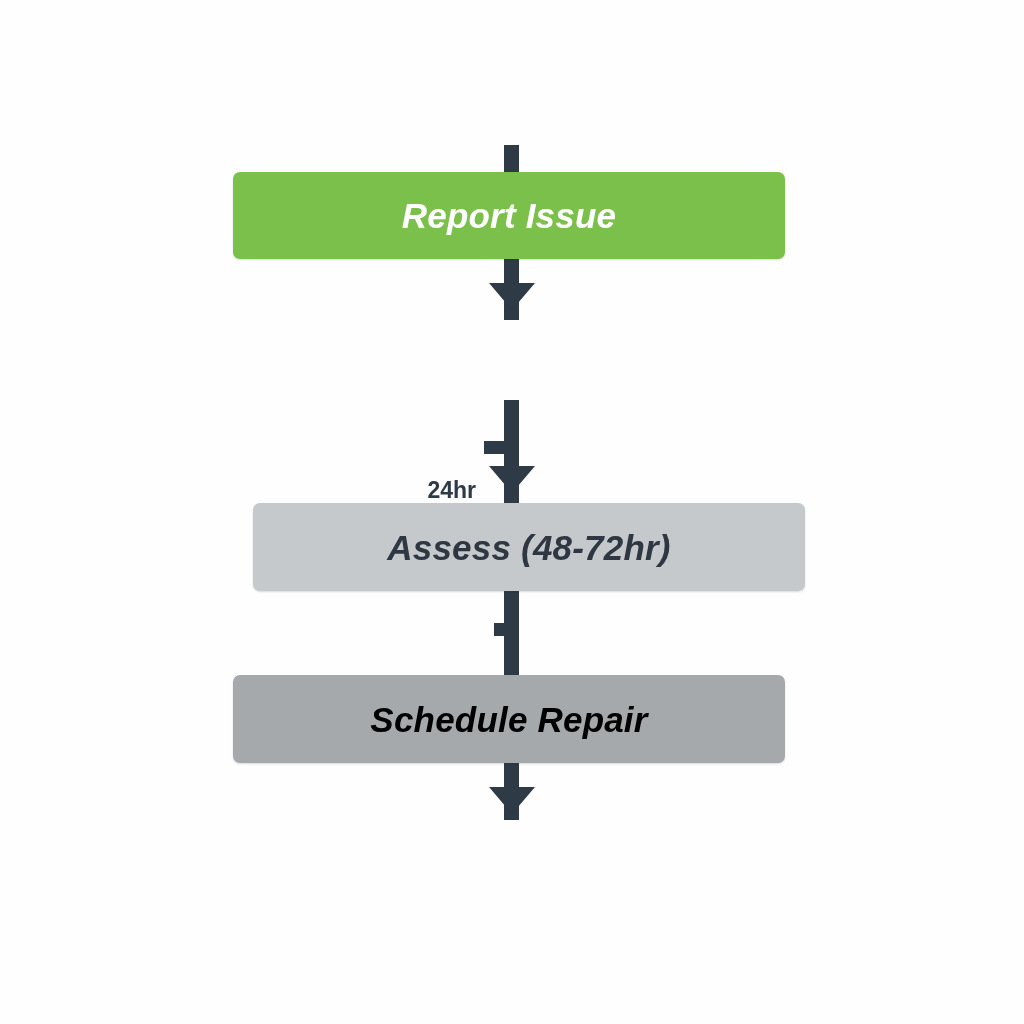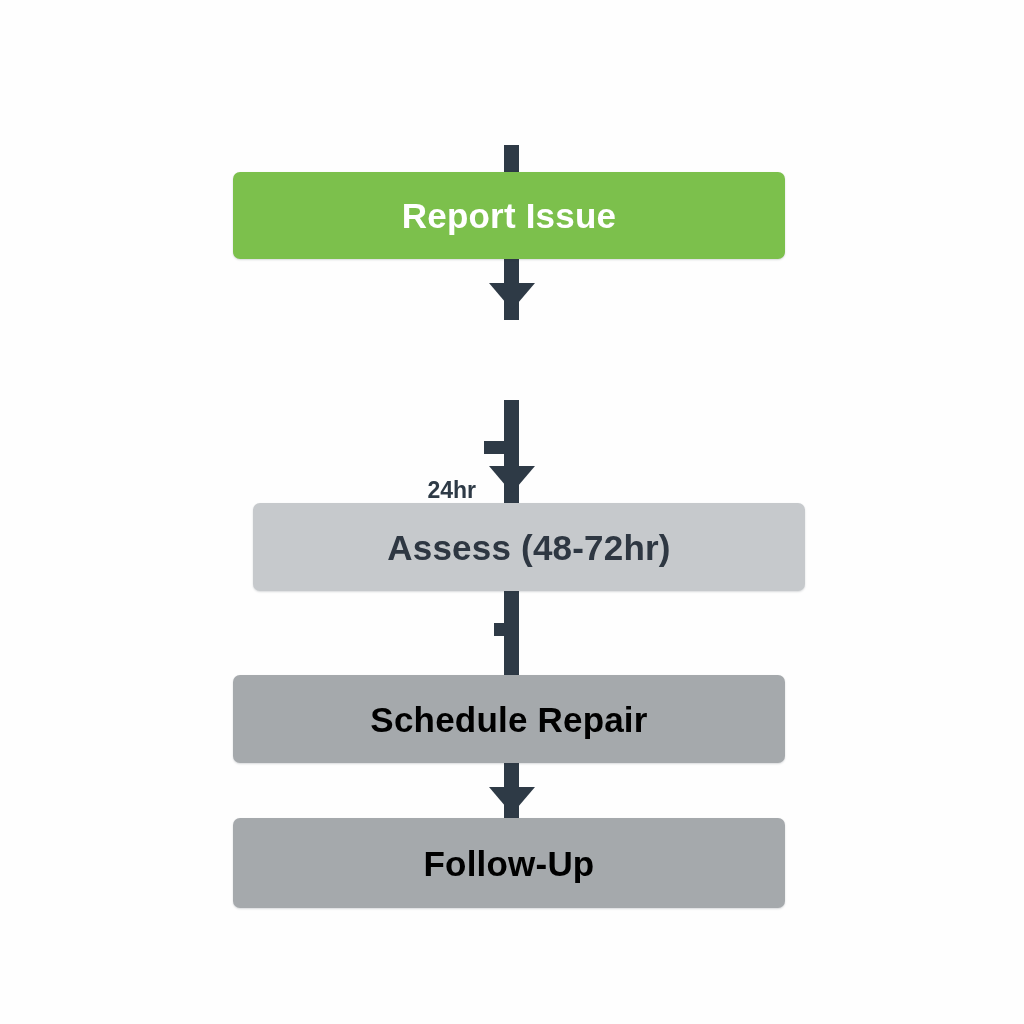--- a/index.html
+++ b/index.html
@@ -30,20 +30,21 @@
     position: absolute;
     left: 233px;
     width: 552px;
     border-radius: 7px;
     display: flex;
     align-items: center;
     justify-content: center;
     box-sizing: border-box;
     box-shadow: 0 1px 2px rgba(40,50,60,0.18);
     z-index: 3;
+    font-style: italic;
   }
   .node-label {
     font-size: 35px;
     font-weight: bold;
     letter-spacing: 0.2px;
     line-height: 1;
     white-space: nowrap;
   }
 
   .node.green { background: #7cc04c; }
@@ -141,17 +142,14 @@
   <div class="connector" id="conn-2-3"></div>
   <div class="tick" id="tick-1"></div>
 
   <div class="node gray-dark" id="node-3">
     <span class="node-label">Schedule Repair</span>
   </div>
 
   <div class="connector" id="conn-3-4"></div>
   <div class="arrowhead" id="arrow-3-4"></div>
 
-  <div class="node gray-dark" id="node-4">
-    <span class="node-label">Follow-Up</span>
-  </div>
 
 </div>
 
 </body></html>

